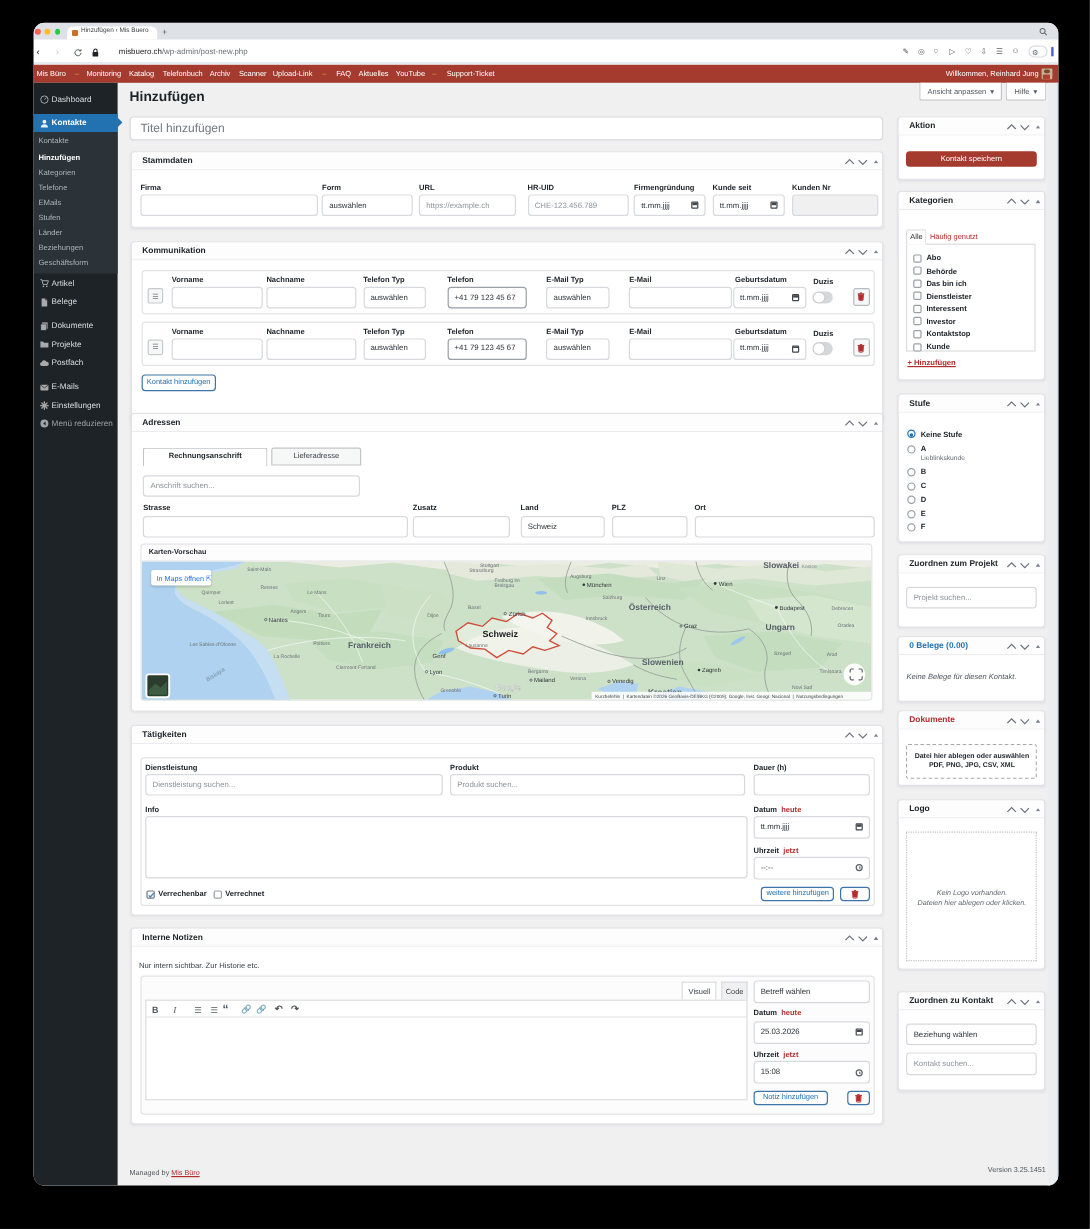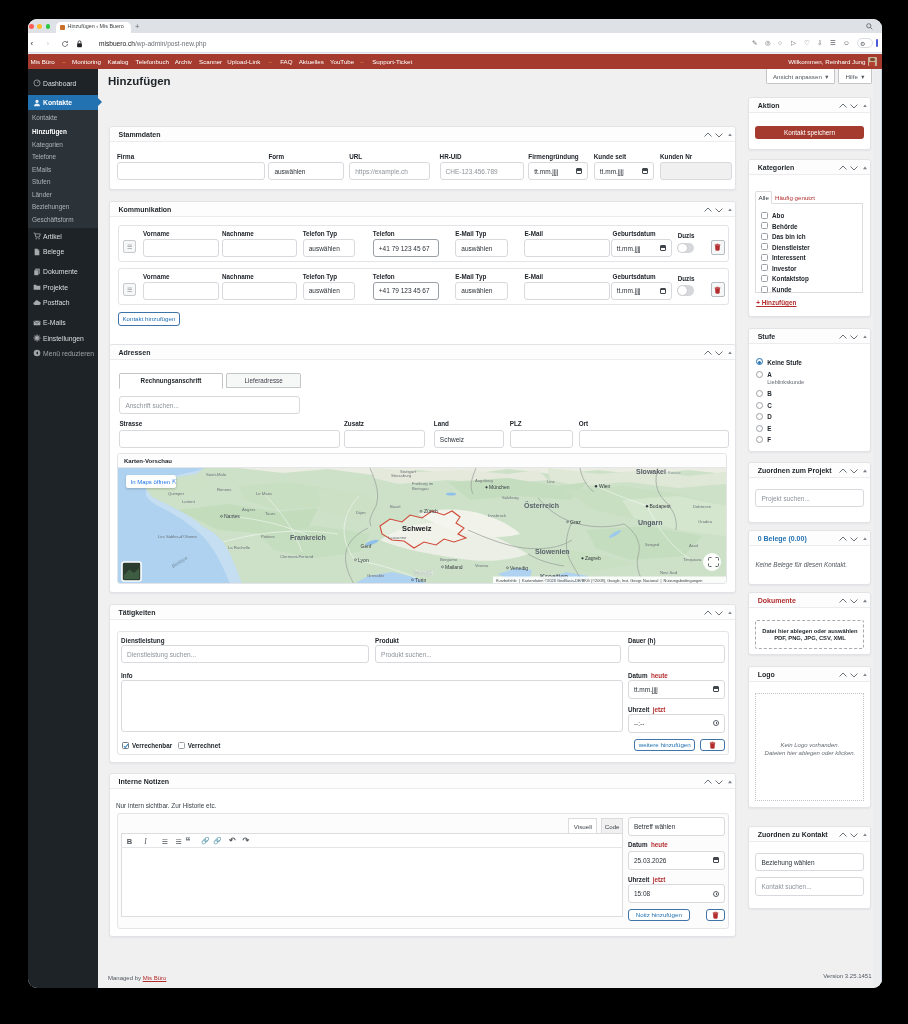--- a/index.html
+++ b/index.html
@@ -158,20 +158,21 @@
           </g>
         </svg>
       </span>Einstellungen</div>
 <div class="mnu" style="top:328.5px;height:11px;color:#9ea3a8"><span class="mic">
         <svg width="8" height="8" viewBox="0 0 12 12">
           <circle cx="6" cy="6" r="5" fill="#9ea3a8"></circle>
           <path d="M7.5 3.5 L4.5 6 L7.5 8.5 Z" fill="#1d2327"></path>
         </svg>
       </span>Menü reduzieren</div>
 <div class="a" style="left:80px;top:56px;font-size:11.5px;font-weight:bold;color:#1d2327">Hinzufügen</div>
+<div class="inp" style="left:80px;top:78px;width:628px;height:20px;font-size:10px;color:#72777c;padding-left:8px">Titel hinzufügen</div>
 <div class="panel" style="left:80.5px;top:106.5px;width:627.5px;height:64.5px">
       <div class="ph"></div>
       <div class="pt">Stammdaten</div>
       <div class="a" style="right:11px;top:4px">
         <svg width="21" height="8" viewBox="0 0 21 8">
           <path d="M1.5 5.5 L5 2 L8.5 5.5" fill="none" stroke="#6a7178" stroke-width="1"></path>
           <path d="M12.5 2.5 L16 6 L19.5 2.5" fill="none" stroke="#6a7178" stroke-width="1"></path>
         </svg>
       </div>
       <div class="a" style="right:3.5px;top:6px">

